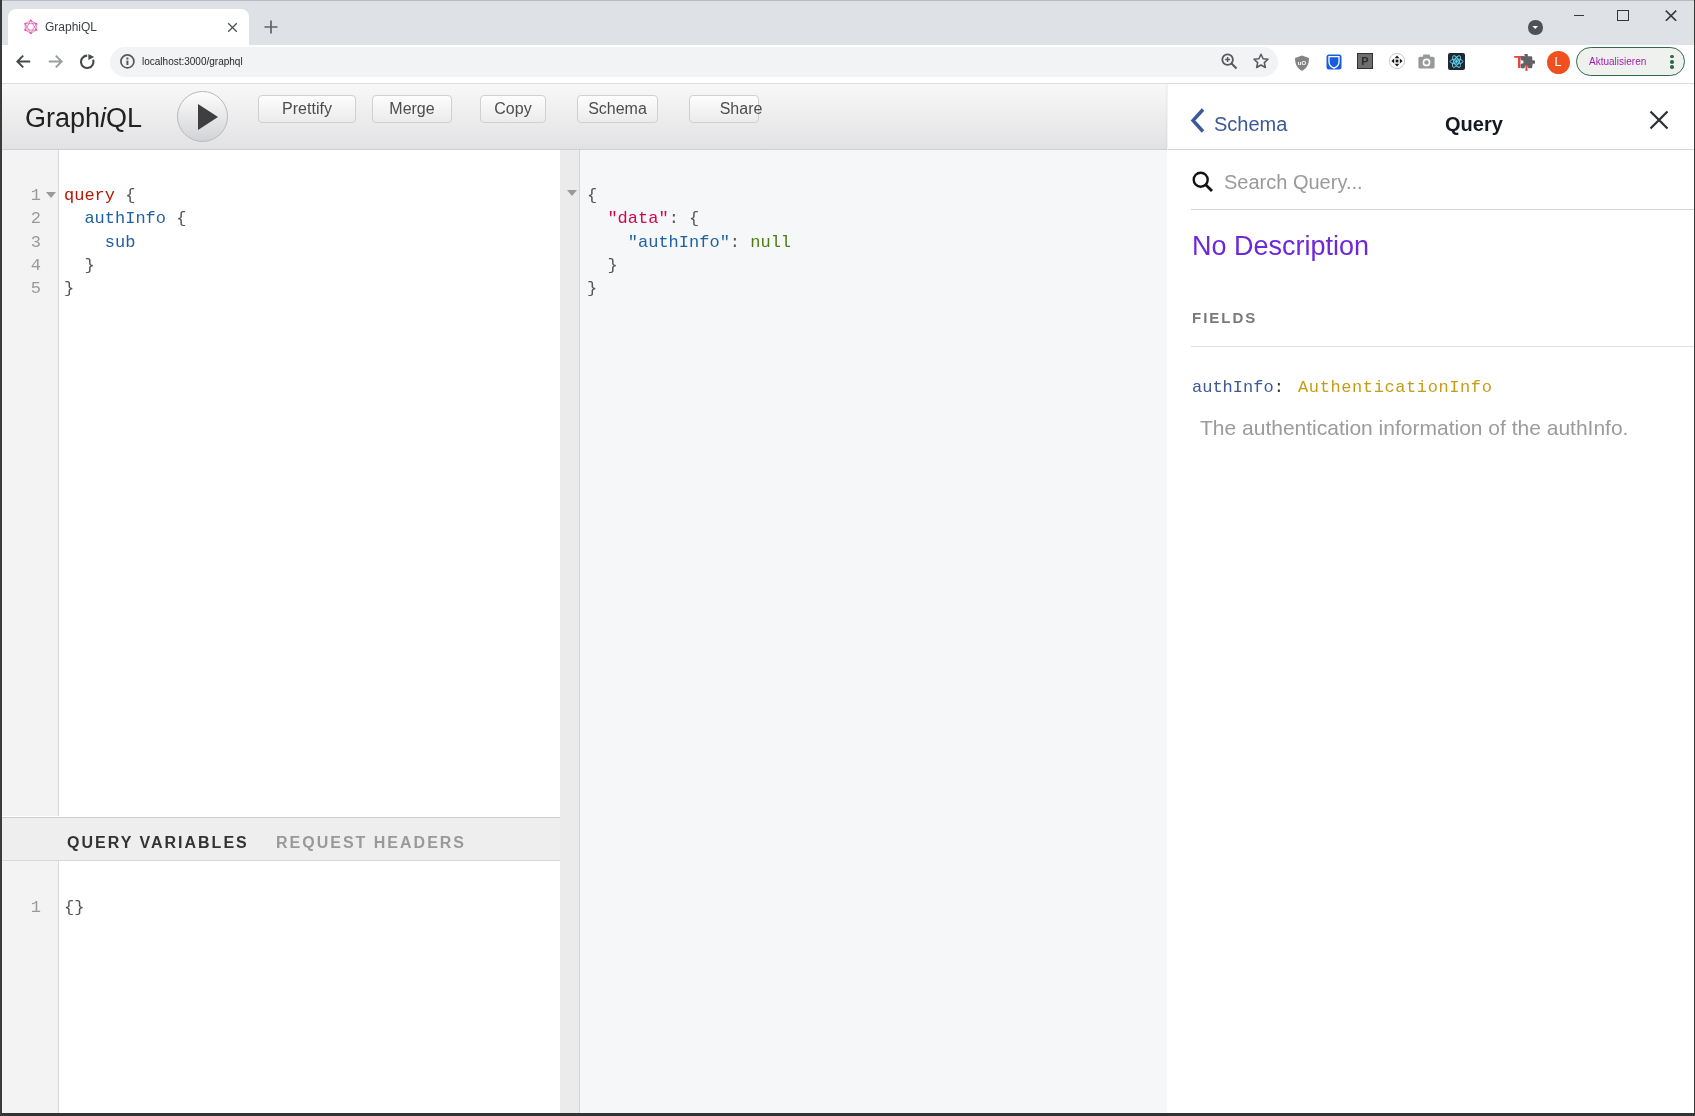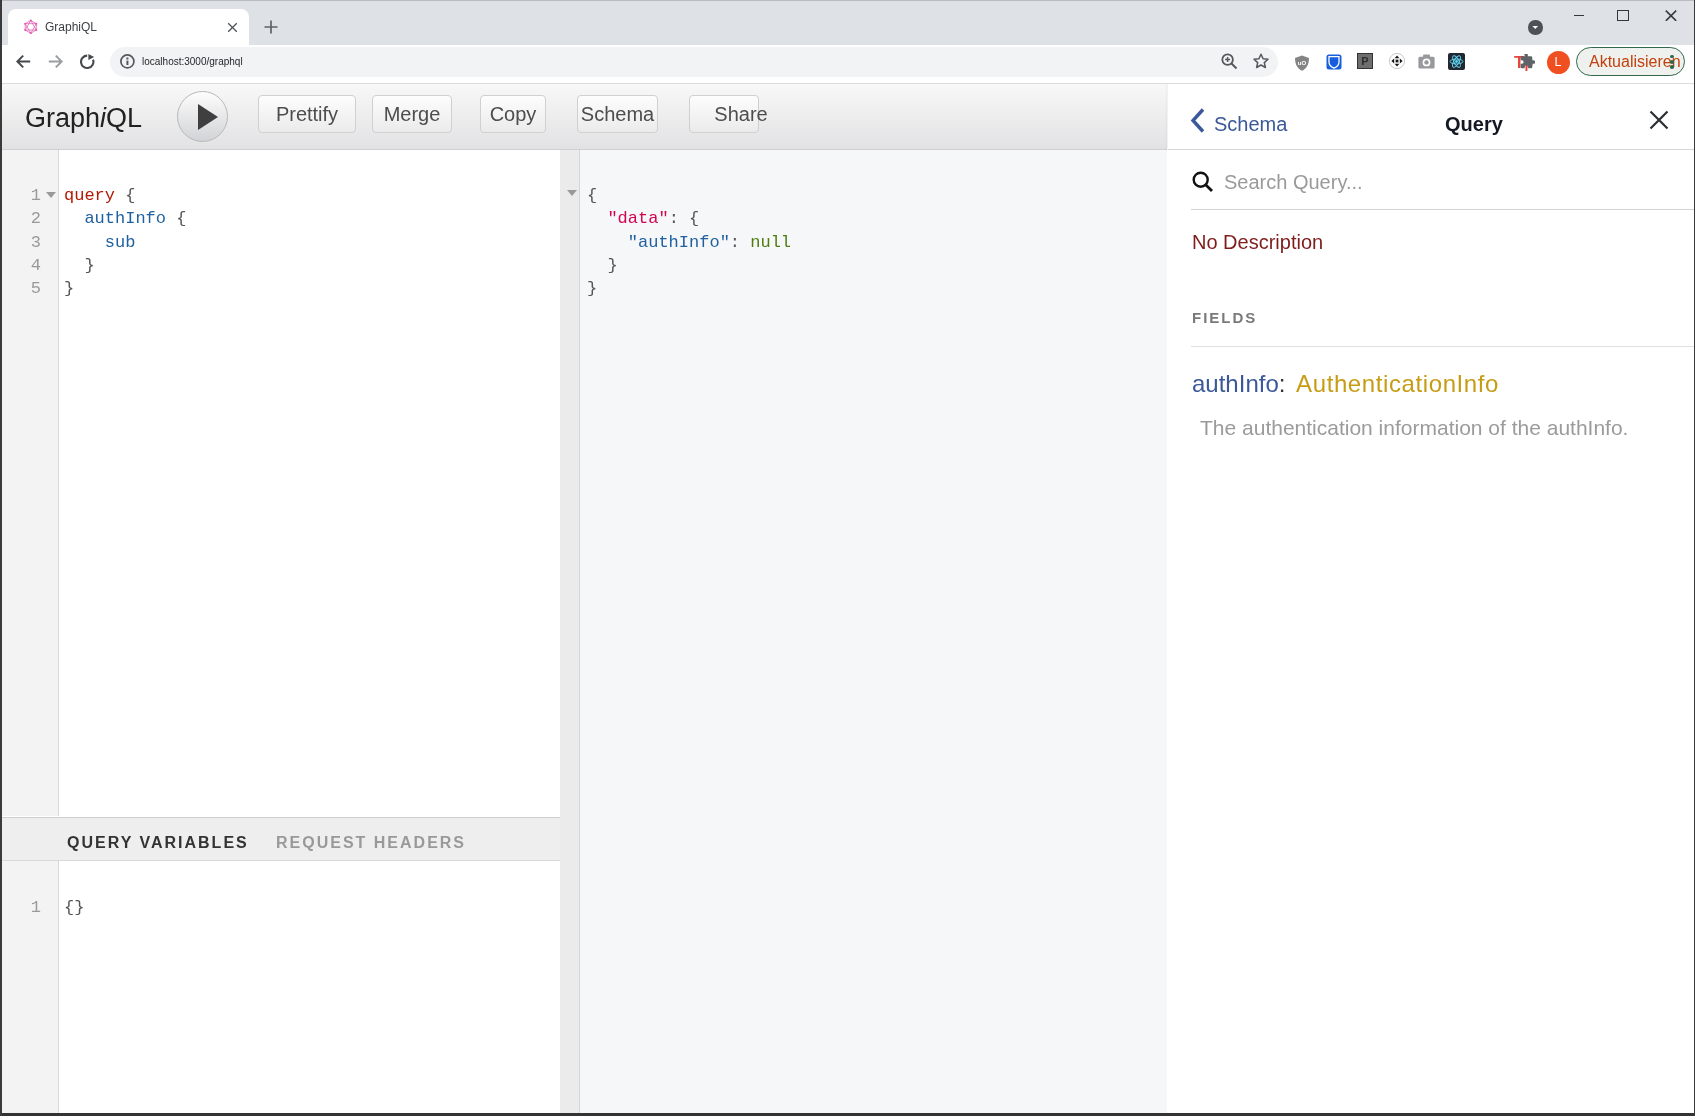--- a/index.html
+++ b/index.html
@@ -129,39 +129,39 @@
 <div class="abs" style="left:1478px;top:53px;font-size:17px;font-weight:bold;color:#e8453c;font-family:'Liberation Sans',sans-serif;margin-left:36px;">T<span style="font-size:14px;">p</span></div>
 
 <svg class="abs" style="left:1518px;top:54px;" width="17" height="17" viewBox="0 0 19 19">
   <path d="M7 1.2 a2 2 0 0 1 4 0 v1.3 h3.5 a1.5 1.5 0 0 1 1.5 1.5 v3 h1.3 a2 2 0 0 1 0 4 h-1.3 v3.5 a1.5 1.5 0 0 1 -1.5 1.5 h-3 v-1.3 a2 2 0 0 0 -4 0 v1.3 h-3 a1.5 1.5 0 0 1 -1.5 -1.5 v-3.5 h1.3 a2 2 0 0 0 0 -4 h-1.3 v-3 a1.5 1.5 0 0 1 1.5 -1.5 h3.5 Z" fill="#5f6368"></path>
 </svg>
 
 <div class="abs" style="left:1546.5px;top:51px;width:23px;height:23px;border-radius:50%;background:#f0501f;"></div>
 <div class="abs" style="left:1546.5px;top:51px;width:23px;height:23px;text-align:center;line-height:23px;font-size:12.5px;color:#fff;">L</div>
 
 <div class="abs" style="left:1576px;top:47px;width:109px;height:29px;border-radius:14.5px;border:1.5px solid #33694a;background:#eef1ee;box-sizing:border-box;"></div>
-<div class="abs" style="left:1589px;top:47px;height:29px;line-height:29px;font-size:16px;color:#c2410c;">Aktualisieren</div>
+<div class="abs" style="left:1589px;top:47px;height:29px;line-height:29px;font-size:10px;color:#a21caf;">Aktualisieren</div>
 <div class="abs" style="left:1670px;top:54.8px;width:3.6px;height:3.6px;border-radius:50%;background:#33694a;"></div>
 <div class="abs" style="left:1670px;top:60px;width:3.6px;height:3.6px;border-radius:50%;background:#33694a;"></div>
 <div class="abs" style="left:1670px;top:65.2px;width:3.6px;height:3.6px;border-radius:50%;background:#33694a;"></div>
 
 <div class="abs" style="left:0;top:84px;width:1167px;height:65px;background:linear-gradient(#f8f8f8,#e2e2e4);border-bottom:1px solid #cfcfcf;"></div>
 <div class="abs" style="left:25px;top:103px;font-size:27px;color:#222;">Graph<i>i</i>QL</div>
 
 <div class="abs" style="left:177px;top:91px;width:51px;height:51px;border-radius:50%;background:linear-gradient(#fdfdfd,#d2d3d6);border:1px solid #b9b9bb;box-sizing:border-box;"></div>
 <div class="abs" style="left:198px;top:104px;width:0;height:0;border-left:20px solid #3f3f3f;border-top:13px solid transparent;border-bottom:13px solid transparent;"></div>
 
 <div class="abs tbtn" style="left:258px;top:95px;width:98px;">Prettify</div>
 <div class="abs tbtn" style="left:372px;top:95px;width:80px;">Merge</div>
 <div class="abs tbtn" style="left:480px;top:95px;width:66px;">Copy</div>
 <div class="abs tbtn" style="left:577px;top:95px;width:81px;">Schema</div>
 <div class="abs tbtn" style="left:689px;top:95px;width:70px;padding-left:34px;">Share</div>
 <style>
-.tbtn{height:38px;box-sizing:border-box;border:1px solid #d0d0d0;border-radius:4px;
-background:linear-gradient(#fdfdfd,#ebebeb);color:#4d4d4d;font-size:20px;
+.tbtn{height:28px;box-sizing:border-box;border:1px solid #d0d0d0;border-radius:4px;
+background:linear-gradient(#fdfdfd,#ebebeb);color:#4d4d4d;font-size:16px;
 display:flex;align-items:center;justify-content:center;}
 </style>
 
 <div class="abs" style="left:0;top:150px;width:59px;height:666px;background:#f3f3f3;border-right:1px solid #d9d9d9;box-sizing:border-box;"></div>
 
 <div class="abs" style="left:59px;top:150px;width:501px;height:666px;background:#fff;"></div>
 
 <div class="abs" style="left:560px;top:150px;width:20px;height:963px;background:#ebebeb;border-right:1px solid #d5d5d5;box-sizing:border-box;"></div>
 
 <div class="abs" style="left:580px;top:150px;width:587px;height:963px;background:#f6f7f8;"></div>
@@ -210,24 +210,24 @@
   <path d="M1.5 1.5 L18.5 18.5 M18.5 1.5 L1.5 18.5" stroke="#2b2e31" stroke-width="2.2"></path>
 </svg>
 
 <svg class="abs" style="left:1192px;top:170.5px;" width="22" height="22" viewBox="0 0 22 22">
   <circle cx="8.7" cy="8.7" r="7" stroke="#111" stroke-width="2.4" fill="none"></circle>
   <path d="M13.7 13.7 L20 20" stroke="#111" stroke-width="2.8"></path>
 </svg>
 <div class="abs" style="left:1224px;top:171px;font-size:20px;color:#9a9a9a;">Search Query...</div>
 <div class="abs" style="left:1191px;top:209px;width:504px;height:1px;background:#d4d4d4;"></div>
 
-<div class="abs" style="left:1192px;top:231px;font-size:20px;color:#7f1d1d;">No Description</div>
+<div class="abs" style="left:1192px;top:231px;font-size:27px;color:#6d28d9;">No Description</div>
 
 <div class="abs" style="left:1192px;top:309px;font-size:15px;font-weight:bold;letter-spacing:2px;color:#7a7a7a;">FIELDS</div>
 <div class="abs" style="left:1191px;top:346px;width:504px;height:1px;background:#e0e0e0;"></div>
 
-<div class="abs" style="left:1192px;top:370px;font-size:24px;"><span style="color:#3b5998">authInfo</span><span style="color:#333">: </span><span style="color:#c79c15;letter-spacing:0.6px;margin-left:4px;">AuthenticationInfo</span></div>
+<div class="abs" style="left:1192px;top:378px;font-size:17px;font-family:Liberation Mono, monospace;"><span style="color:#3b5998">authInfo</span><span style="color:#333">: </span><span style="color:#c79c15;letter-spacing:0.6px;margin-left:4px;">AuthenticationInfo</span></div>
 
 <div class="abs" style="left:1200px;top:416px;font-size:21px;color:#9b9b9b;">The authentication information of the authInfo.</div>
 
 <div class="abs" style="left:0;top:1113px;width:1695px;height:3px;background:#333;"></div>
 <div class="abs" style="left:0;top:0;width:1.5px;height:1116px;background:#3a3a3a;"></div>
 <div class="abs" style="left:1693.5px;top:0;width:1.5px;height:1116px;background:#3a3a3a;"></div>
 
 </body></html>

